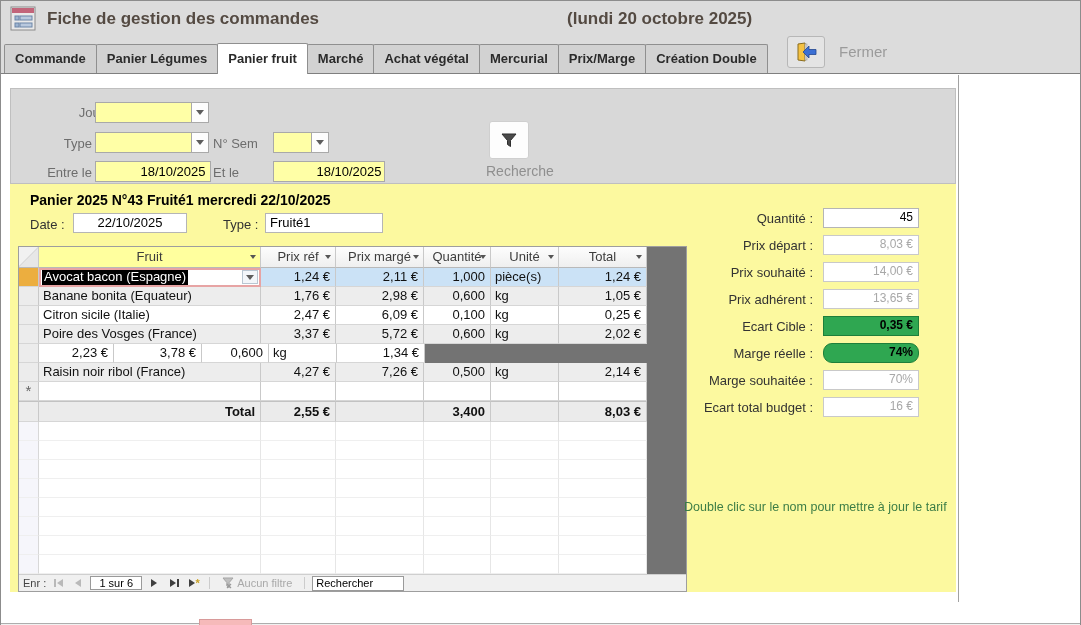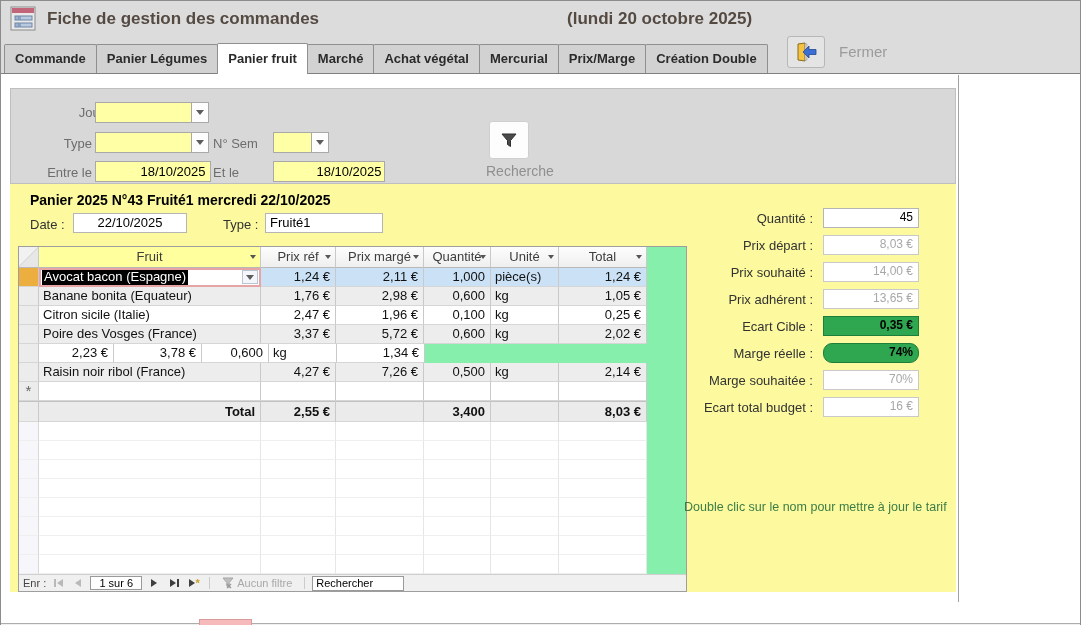--- a/index.html
+++ b/index.html
@@ -45,21 +45,21 @@
 
   
   .yellow-panel { position:absolute; left:10px; top:184px; width:946px; height:408px; background:#fcf99f; }
   .panel-title { position:absolute; left:20px; top:8px; font-size:14px; font-weight:bold; color:#000; }
   .ylabel { position:absolute; font-size:13px; color:#333; }
   .wfield { position:absolute; background:#fff; border:1px solid #b5b5b5; font-size:13px; color:#000;
             line-height:18px; padding:0 4px; }
 
   
   .subform { position:absolute; left:8px; top:62px; width:669px; height:346px;
-             border:1px solid #9e9e9e; background:#86efac; overflow:hidden; }
+             border:1px solid #9e9e9e; background:#737373; overflow:hidden; }
   .sheet { position:absolute; left:0; top:0; width:649px; }
   .hrow, .drow { display:flex; }
   .cell { border-right:1px solid #c9c9c9; border-bottom:1px solid #d6d6d6; background:#fff;
           font-size:13px; color:#111; height:19px; line-height:18px; overflow:hidden; white-space:nowrap; }
   .hrow .cell { height:21px; line-height:20px; background:linear-gradient(#fdfdfd,#efefef);
                 border-bottom:1px solid #b9b9b9; color:#3d3d3d; text-align:center; position:relative; }
   .c-sel{width:20px;} .c-fruit{width:222px;} .c-pref{width:75px;} .c-pmar{width:88px;}
   .c-qty{width:67px;} .c-unit{width:68px;} .c-tot{width:88px;}
   .corner { background:linear-gradient(135deg,#f1f1f1 48%,#c4c4c4 50%,#e7e7e7 52%) !important; }
   .hdr-yellow { background:#ffff9e !important; }
@@ -227,21 +227,21 @@
           <div class="cell c-pmar num">2,98 €</div>
           <div class="cell c-qty num">0,600</div>
           <div class="cell c-unit txt">kg</div>
           <div class="cell c-tot num">1,05 €</div>
         </div>
 
         <div class="drow">
           <div class="cell c-sel rowsel"></div>
           <div class="cell c-fruit txt">Citron sicile (Italie)</div>
           <div class="cell c-pref num">2,47 €</div>
-          <div class="cell c-pmar num">1,96 €</div>
+          <div class="cell c-pmar num">6,09 €</div>
           <div class="cell c-qty num">0,100</div>
           <div class="cell c-unit txt">kg</div>
           <div class="cell c-tot num">0,25 €</div>
         </div>
 
         <div class="drow alt">
           <div class="cell c-sel rowsel"></div>
           <div class="cell c-fruit txt">Poire des Vosges (France)</div>
           <div class="cell c-pref num">3,37 €</div>
           <div class="cell c-pmar num">5,72 €</div>

